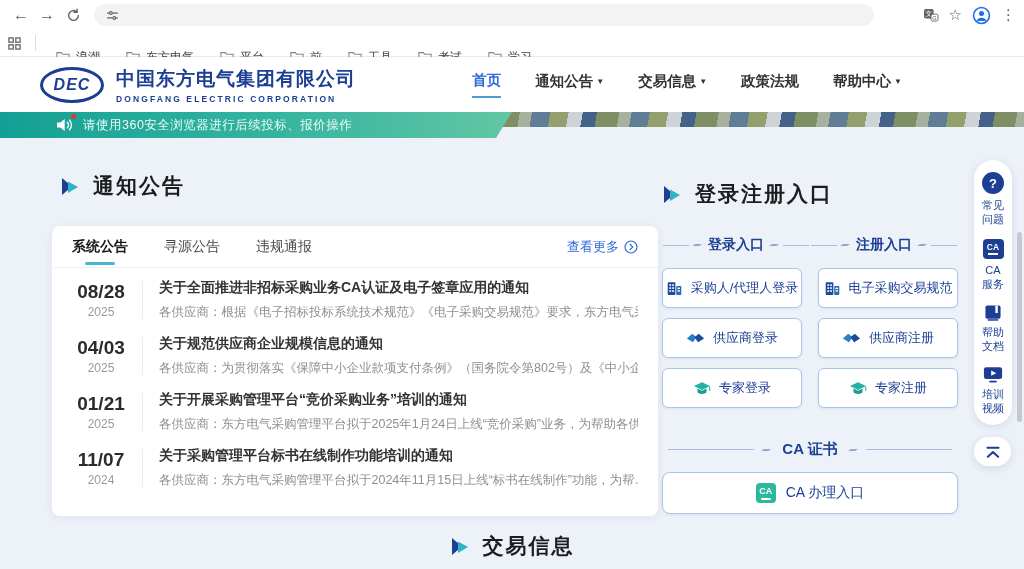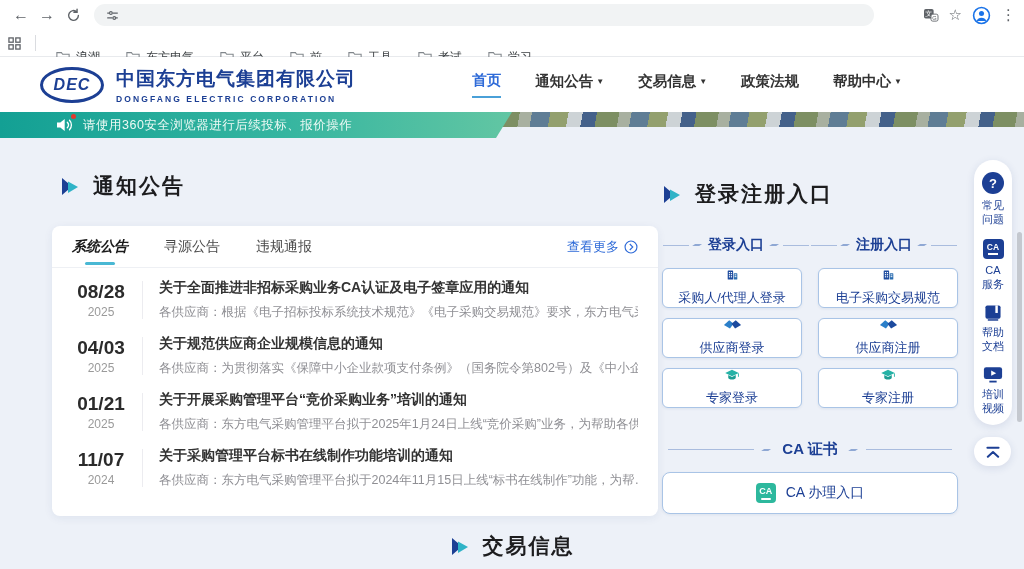--- a/index.html
+++ b/index.html
@@ -46,41 +46,41 @@
   
   .main { position:absolute; top:127px; left:0; width:1024px; height:442px; background:#edf1f8; }
   .sec-title { display:flex; align-items:center; gap:12px; }
   .sec-title .txt { font-size:21px; font-weight:bold; color:#1d1d1f; letter-spacing:2px; }
 
   
   .notice-col { position:absolute; left:52px; top:45px; width:606px; }
   .notice-card { margin-top:26px; width:606px; height:290px; background:#fff; border-radius:8px; box-shadow:0 2px 10px rgba(30,60,120,.07); overflow:hidden; }
   .tabs-row { height:42px; display:flex; align-items:center; padding:0 20px; border-bottom:1px solid #eef0f4; }
   .tab { font-size:14px; color:#4a4a4a; margin-right:36px; position:relative; padding:11px 0; cursor:default; }
-  .tab.active { color:#1a1a1a; font-weight:bold;font-style:italic; }
+  .tab.active { color:#1a1a1a; font-weight:bold; }
   .tab.active::after { content:""; position:absolute; left:50%; transform:translateX(-50%); bottom:2px; width:30px; height:3px; border-radius:2px; background:#49b8d4; }
   .more-link { margin-left:auto; display:flex; align-items:center; gap:5px; color:#2f6bd8; font-size:13px; }
   .notice-row { display:flex; align-items:center; height:56px; padding:0 20px; }
   .date-block { width:58px; flex:0 0 auto; display:flex; flex-direction:column; align-items:center; }
   .date-big { font-size:19px; font-weight:bold; color:#2b2b2b; }
   .date-year { font-size:12px; color:#9a9a9a; margin-top:2px; }
   .row-divider { width:1px; height:38px; background:#ececf0; margin:0 16px 0 12px; flex:0 0 auto; }
   .row-texts { overflow:hidden; }
   .row-title { font-size:14px; font-weight:bold; color:#333; white-space:nowrap; overflow:hidden; }
   .row-summary { font-size:12.5px; color:#8f8f94; margin-top:7px; white-space:nowrap; overflow:hidden; }
 
   
   .login-col { position:absolute; left:662px; top:53px; width:296px; }
   .grp-heads { display:flex; margin-top:28px; }
   .grp { width:50%; display:flex; align-items:center; justify-content:center; gap:5px; }
   .grp .lbl { font-size:14px; font-weight:bold; color:#1c3f94; margin:0 2px; }
   .hline { height:1px; background:#a9bcde; width:26px; }
   .tick { width:7px; height:1.5px; background:#8fa8d4; transform:skewX(-55deg); }
   .btn-grid { margin-top:14px; display:grid; grid-template-columns:1fr 1fr; column-gap:16px; row-gap:10px; }
-  .entry-btn { height:40px; background:#fff; border:1px solid #a9c4e6; border-radius:6px; display:flex; align-items:center; justify-content:center; gap:8px; font-size:13px; color:#1c3f94; box-shadow:0 1px 3px rgba(30,60,120,.08); cursor:pointer;flex-direction:column; }
+  .entry-btn { height:40px; background:#fff; border:1px solid #a9c4e6; border-radius:6px; display:flex; align-items:center; justify-content:center; gap:8px; font-size:13px; color:#1c3f94; box-shadow:0 1px 3px rgba(30,60,120,.08); cursor:pointer; }
   .ca-divider { margin-top:32px; display:flex; align-items:center; justify-content:center; gap:9px; }
   .ca-divider .lbl { font-size:15px; font-weight:bold; color:#1c3f94; margin:0 3px; }
   .ca-divider .hline { width:86px; }
   .ca-btn { margin-top:13px; width:100%; height:42px; background:#fff; border:1px solid #a9c4e6; border-radius:8px; display:flex; align-items:center; justify-content:center; gap:10px; font-size:14px; color:#1c3f94; box-shadow:0 1px 3px rgba(30,60,120,.08); cursor:pointer; }
   .ca-chip { width:20px; height:20px; border-radius:4px; background:#2db89d; color:#fff; font-size:9px; font-weight:bold; display:flex; flex-direction:column; align-items:center; justify-content:center; line-height:1; }
   .ca-chip::after { content:""; width:10px; height:2px; background:#fff; margin-top:2px; border-radius:1px; }
 
   
   .quickbar { position:absolute; left:974px; top:33px; width:38px; background:#fff; border-radius:19px; box-shadow:0 2px 8px rgba(30,60,120,.12); padding:12px 0 10px; display:flex; flex-direction:column; align-items:center; gap:13px; }
   .qitem { display:flex; flex-direction:column; align-items:center; gap:4px; cursor:pointer; }

